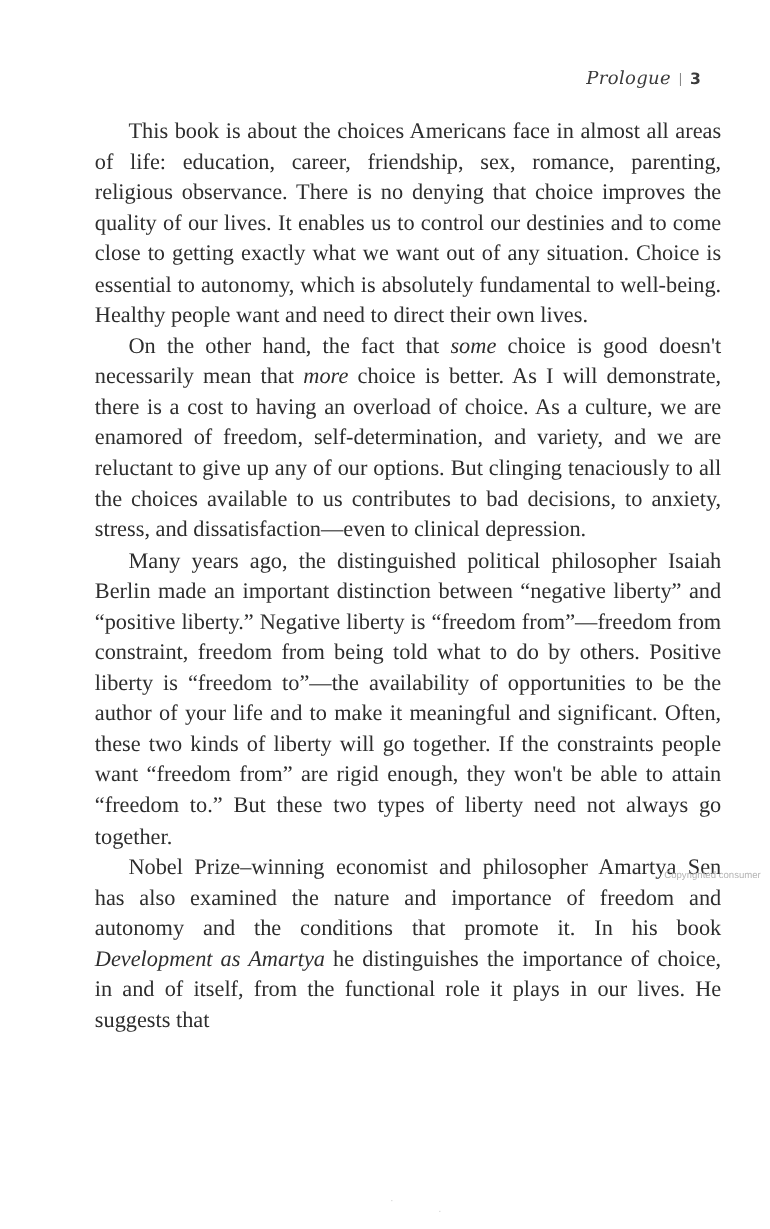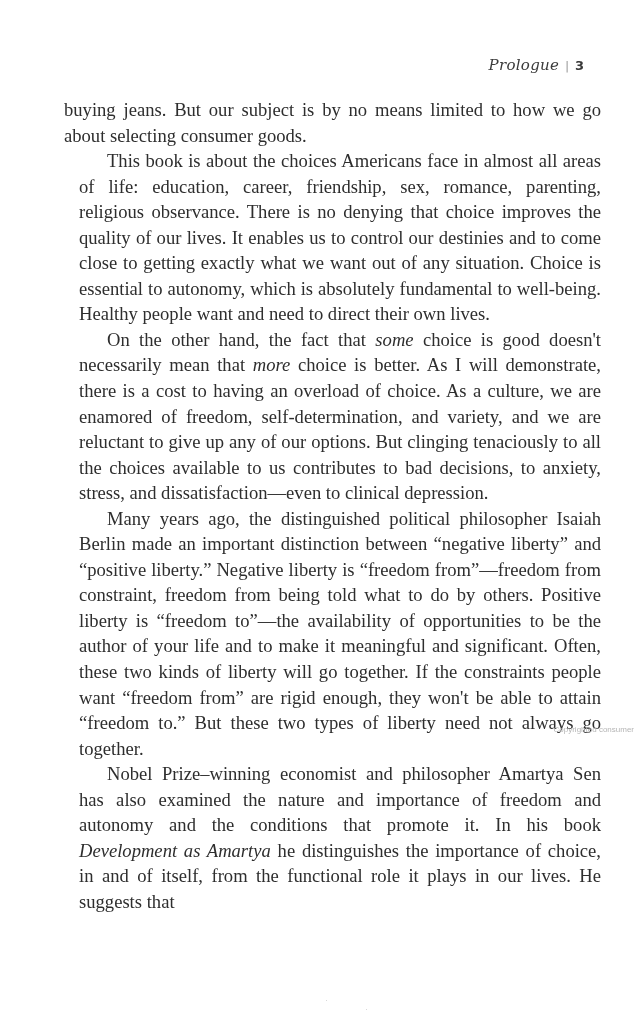--- a/index.html
+++ b/index.html
@@ -28,21 +28,20 @@
 </style>
 </head>
 <body>
 
 <div class="page">
   <div class="running-head">
     <span class="title">Prologue</span><span class="sep">|</span><span class="num">3</span>
   </div>
 
   <div class="body-text" id="body-text">
-      <p><span>buying jeans. But our subject is by no means limited to how we go about selecting consumer goods.</span></p>
       <p class="indent"><span>This book is about the choices Americans face in almost all areas of life: education, career, friendship, sex, romance, parenting, religious observance. There is no denying that choice improves the quality of our lives. It enables us to control our destinies and to come close to getting exactly what we want out of any situation. Choice is essential to autonomy, which is absolutely fundamental to well-being. Healthy people want and need to direct their own lives.</span></p>
       <p class="indent"><span>On the other hand, the fact that </span><em>some</em><span> choice is good doesn't necessarily mean that </span><em>more</em><span> choice is better. As I will demonstrate, there is a cost to having an overload of choice. As a culture, we are enamored of freedom, self-determination, and variety, and we are reluctant to give up any of our options. But clinging tenaciously to all the choices available to us contributes to bad decisions, to anxiety, stress, and dissatisfaction—even to clinical depression.</span></p>
       <p class="indent"><span>Many years ago, the distinguished political philosopher Isaiah Berlin made an important distinction between “negative liberty” and “positive liberty.” Negative liberty is “freedom from”—freedom from constraint, freedom from being told what to do by others. Positive liberty is “freedom to”—the availability of opportunities to be the author of your life and to make it meaningful and significant. Often, these two kinds of liberty will go together. If the constraints people want “freedom from” are rigid enough, they won't be able to attain “freedom to.” But these two types of liberty need not always go together.</span></p>
       <p class="indent"><span>Nobel Prize–winning economist and philosopher Amartya Sen has also examined the nature and importance of freedom and autonomy and the conditions that promote it. In his book </span><em>Development as Amartya</em><span> he distinguishes the importance of choice, in and of itself, from the functional role it plays in our lives. He suggests that</span></p>
     </div>
 
   <div class="speck" style="left:326px;top:1000px;"></div>
   <div class="speck" style="left:366px;top:1009px;"></div>
 
   <div class="watermark">Copyrighted consumer</div>

